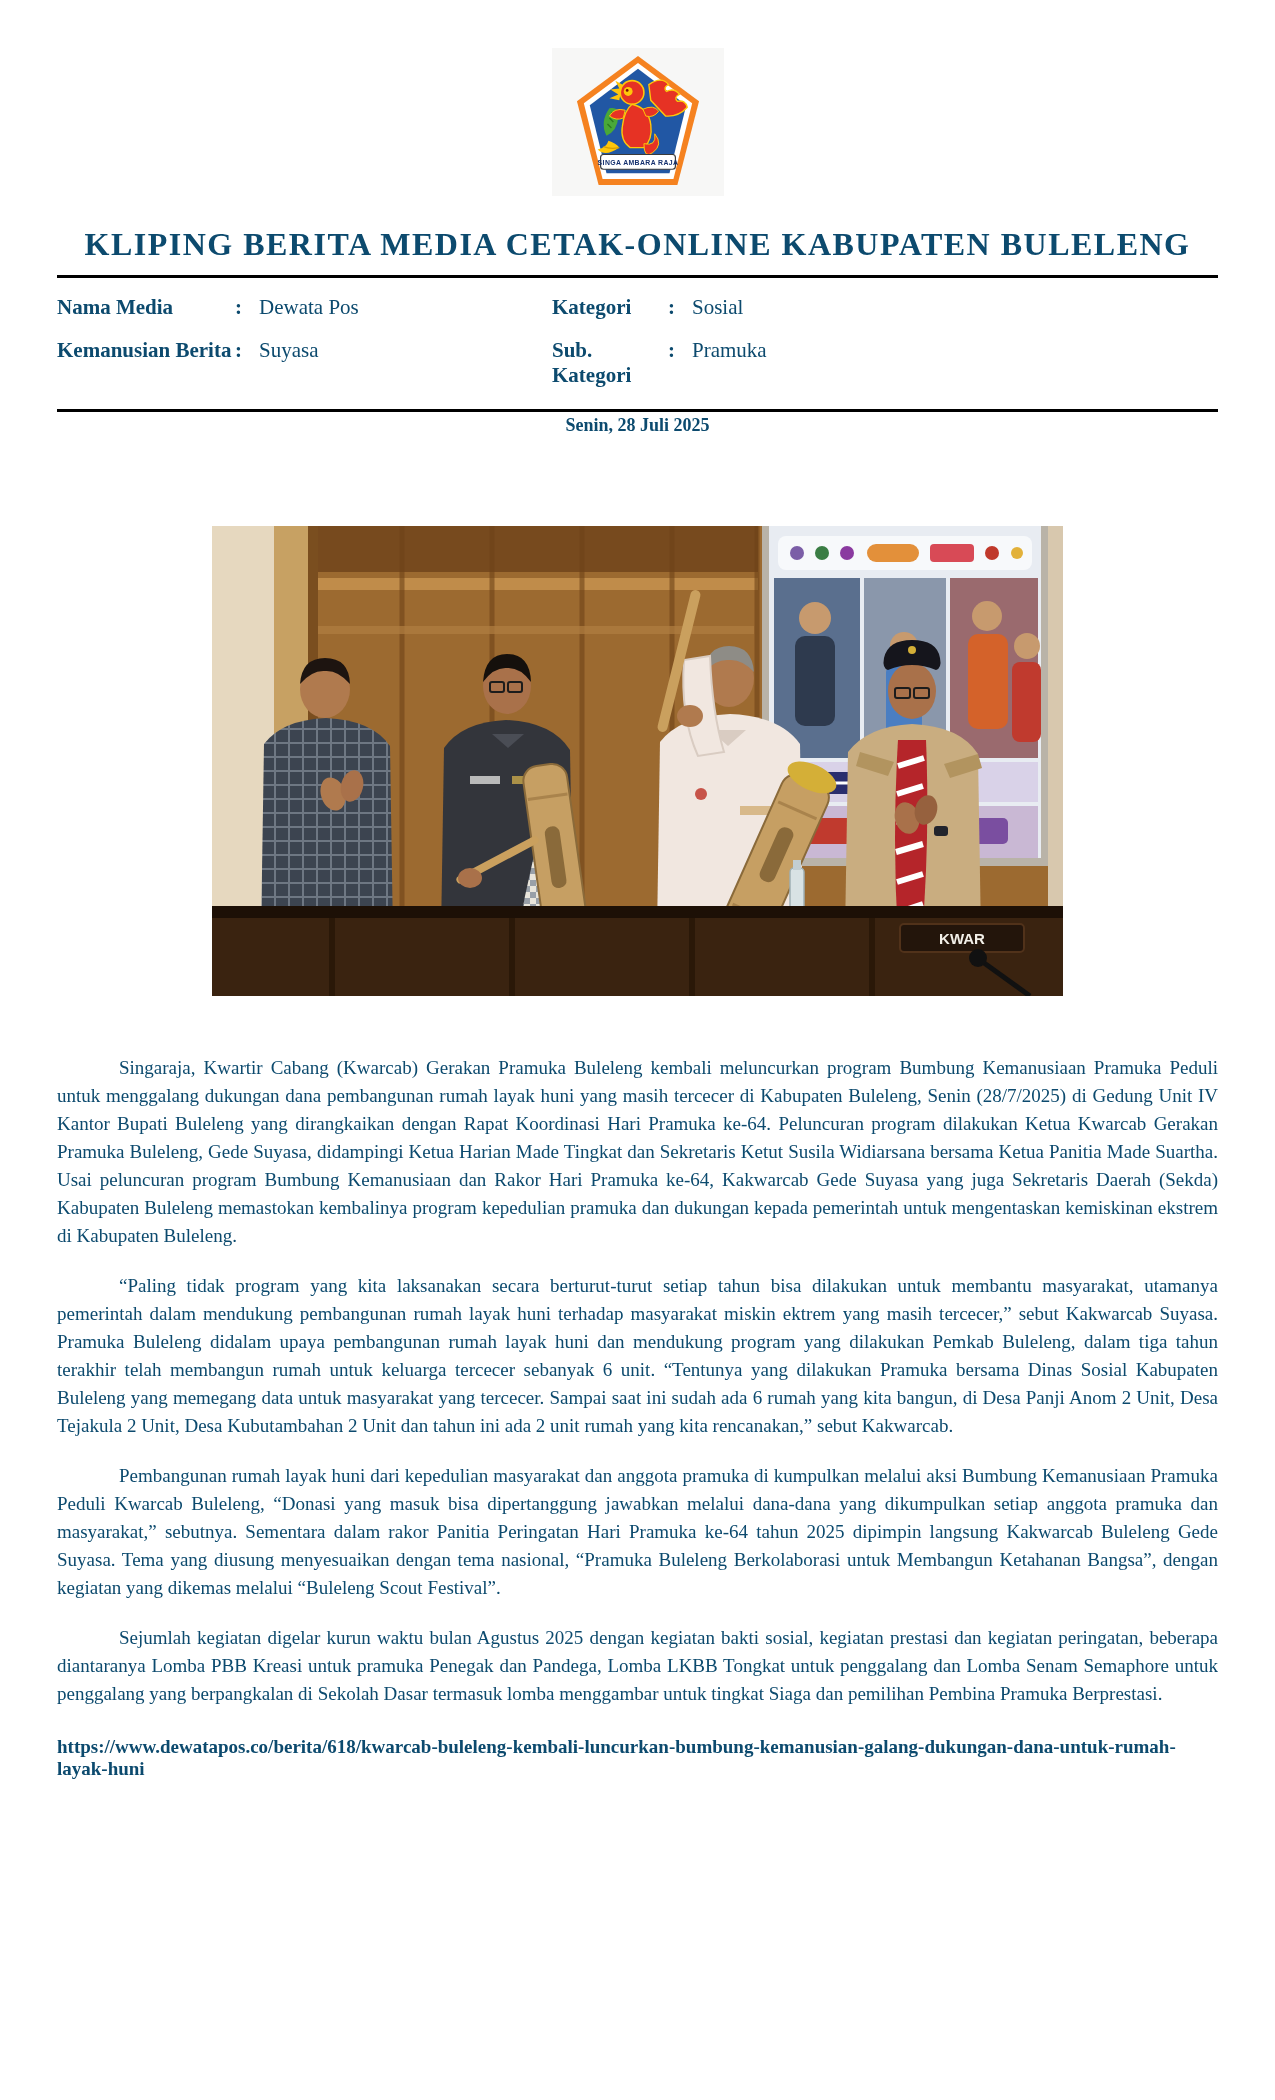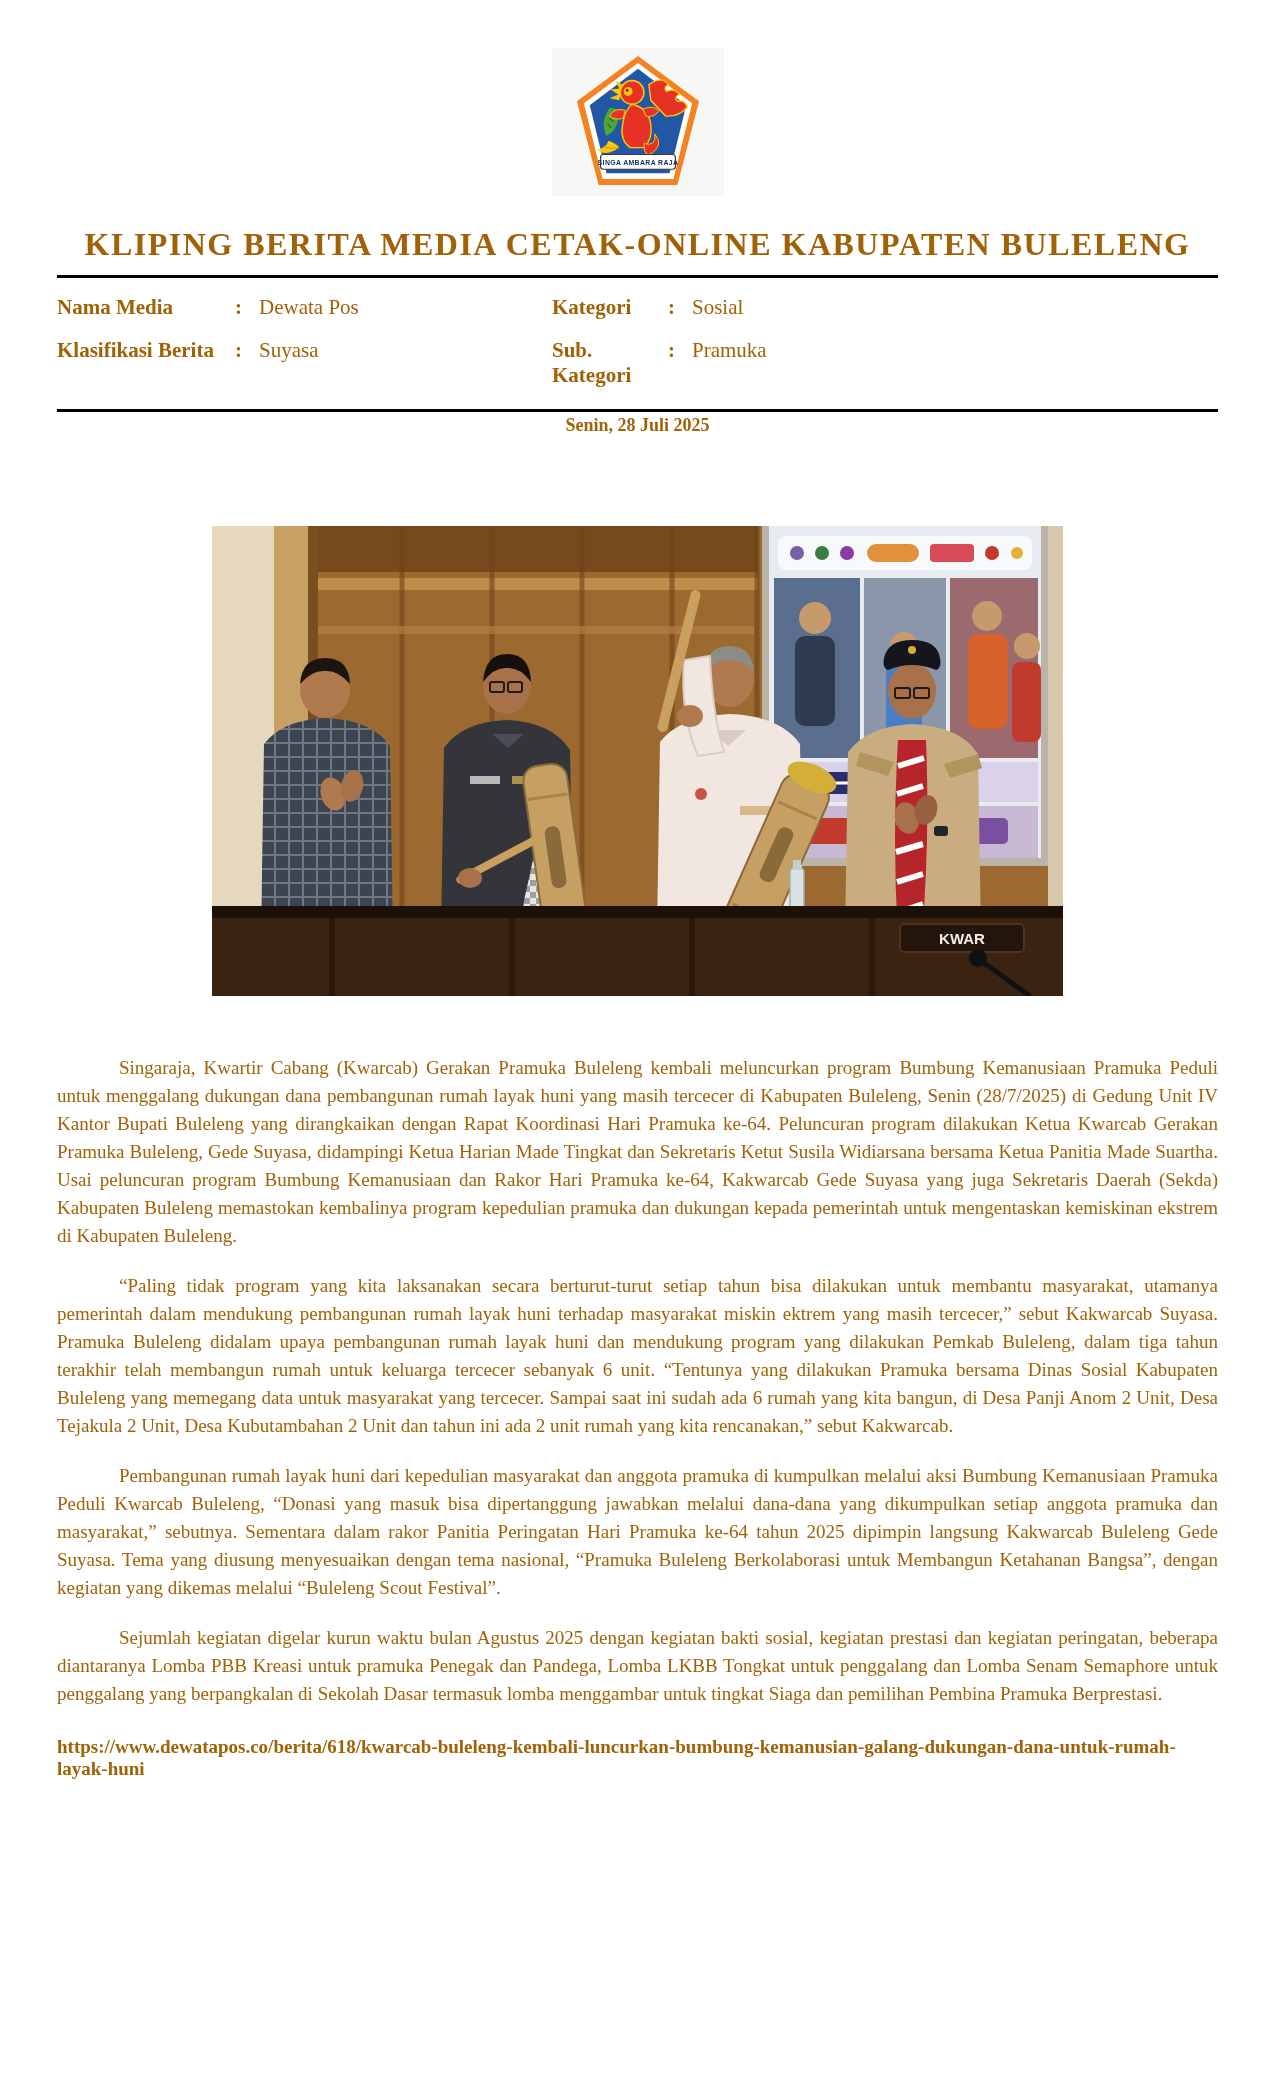--- a/index.html
+++ b/index.html
@@ -2,21 +2,21 @@
 <html lang="id"><head>
 <meta charset="utf-8">
 <style>
   html,body{margin:0;padding:0;background:#ffffff;}
   .page{
     position:relative;
     width:1275px;
     height:1780px;
     background:#ffffff;
     font-family:"Liberation Serif", serif;
-    color:#a16207;
+    color:#0c4a6e;
     overflow:hidden;
   }
   
   .logo-box{
     width:172px;height:148px;
     margin:48px auto 0;
     background:#f7f7f6;
     display:flex;align-items:center;justify-content:center;
   }
   .page-title{
@@ -140,21 +140,21 @@
         <span class="meta-value">Dewata Pos</span>
       </div>
       <div class="meta-right">
         <span class="meta-label">Kategori</span>
         <span class="meta-colon">:</span>
         <span class="meta-value">Sosial</span>
       </div>
     </div>
     <div class="meta-row">
       <div class="meta-left">
-        <span class="meta-label">Klasifikasi Berita</span>
+        <span class="meta-label">Kemanusian Berita</span>
         <span class="meta-colon">:</span>
         <span class="meta-value">Suyasa</span>
       </div>
       <div class="meta-right">
         <span class="meta-label">Sub. Kategori</span>
         <span class="meta-colon">:</span>
         <span class="meta-value">Pramuka</span>
       </div>
     </div>
   </div>

